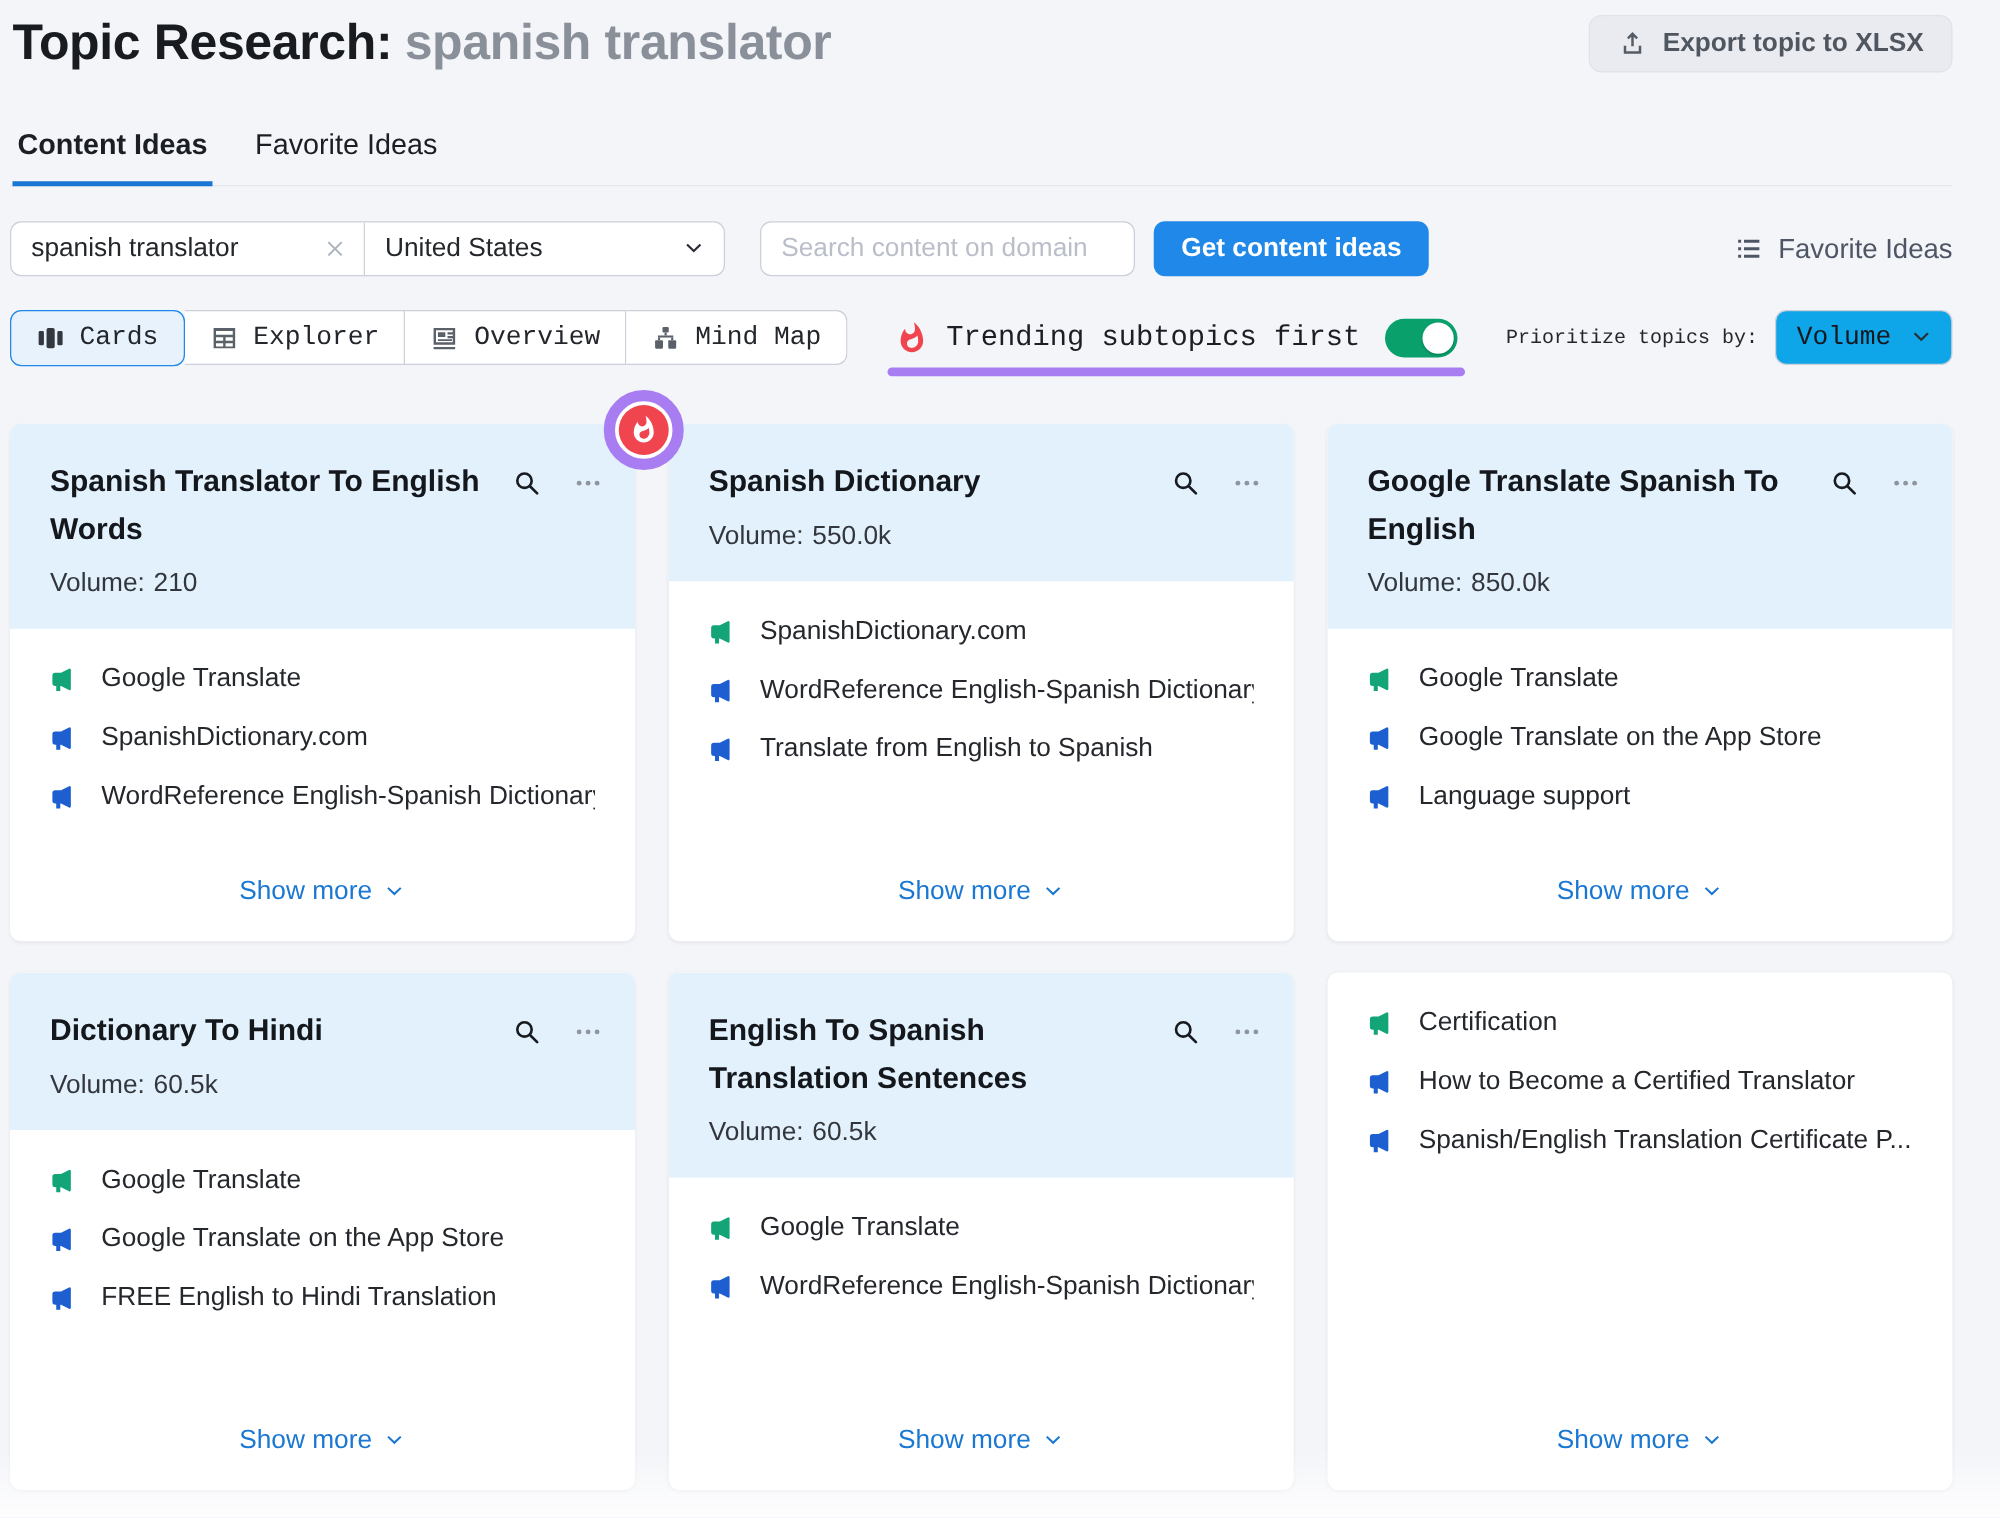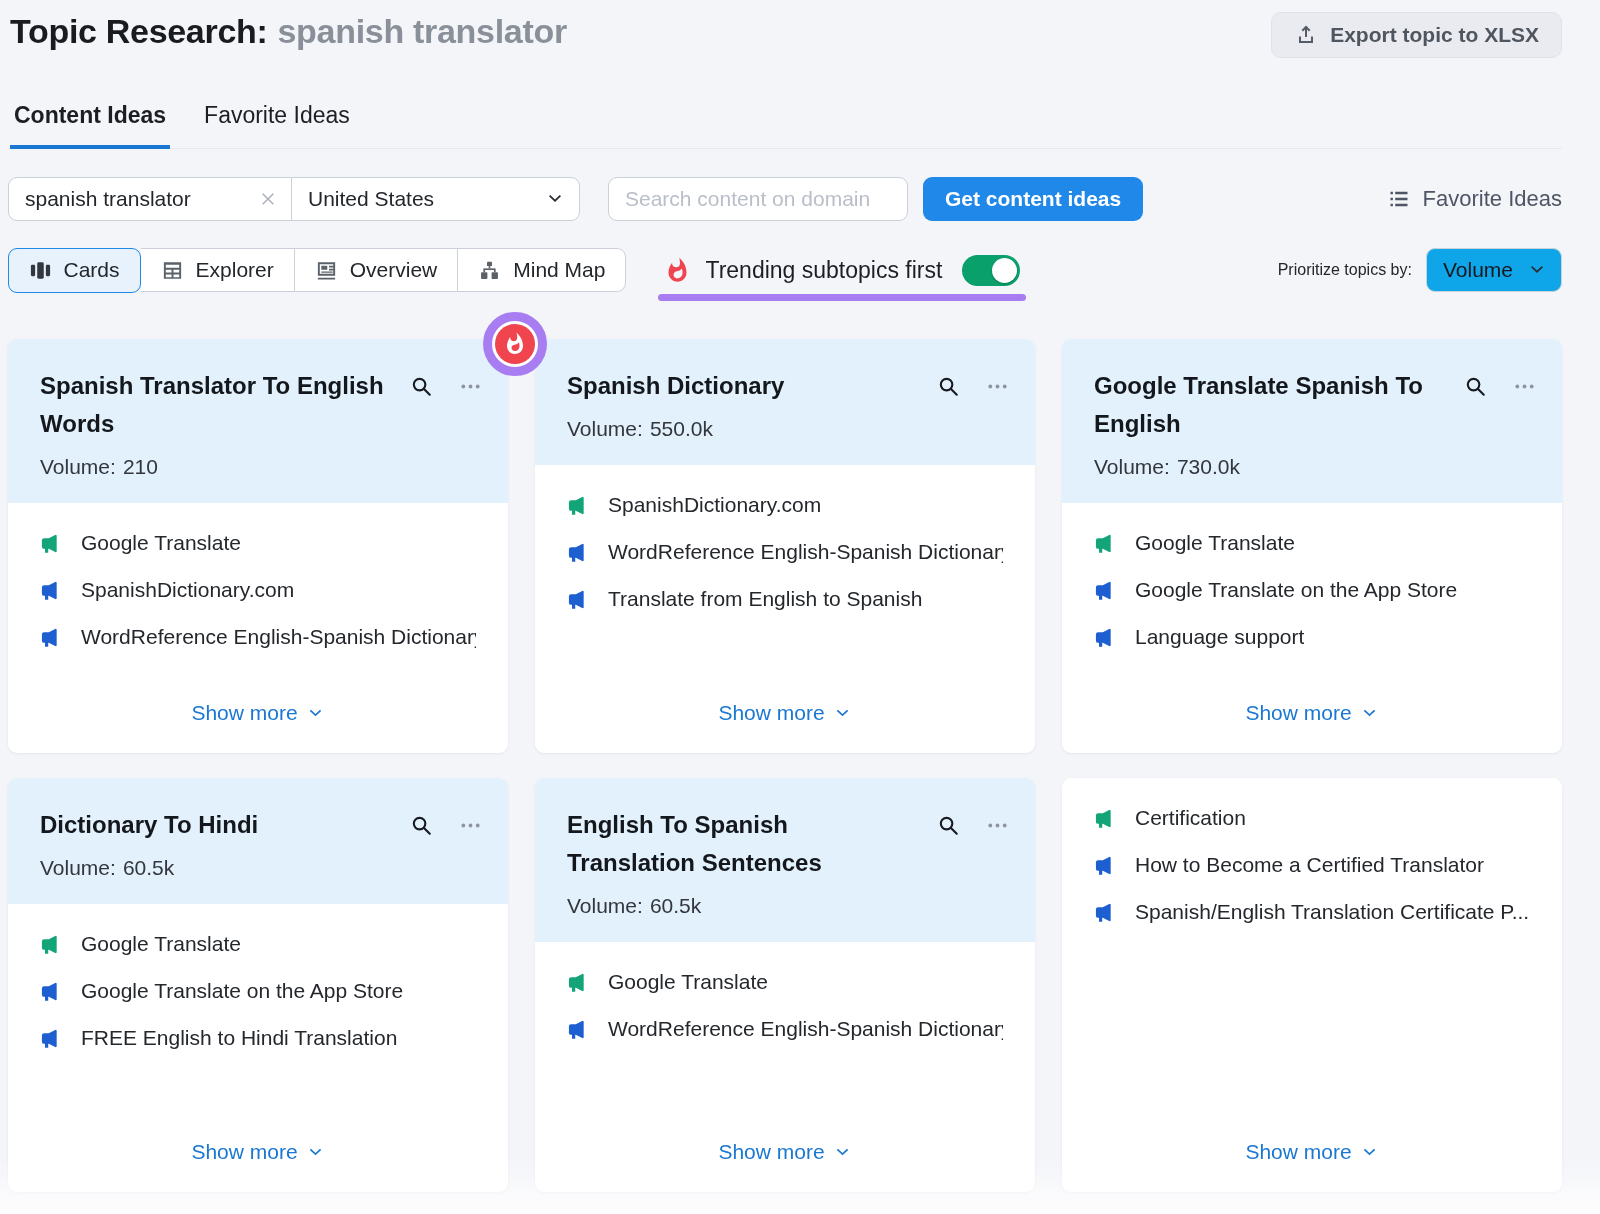--- a/index.html
+++ b/index.html
@@ -21,21 +21,21 @@
   body{
     font-family:"Liberation Sans","DejaVu Sans",sans-serif;
     background:var(--page_bg);
     color:var(--text_dark);
     position:relative;
   }
   .page{width:1600px;height:1214px;padding:0 38px 0 8px;position:relative;overflow:hidden;}
 
   
   .topbar{display:flex;align-items:flex-start;justify-content:space-between;padding-top:12px;}
-  .page-title{font-size:34px;font-weight:bold;letter-spacing:-0.3px;padding-left:2px;}
+  .page-title{font-size:40px;font-weight:bold;letter-spacing:-0.3px;padding-left:2px;}
   .page-title .query{color:#8a9099;margin-left:10px;}
   .export-btn{
     display:flex;align-items:center;gap:12px;
     background:#e9ebf0;border:1px solid #dfe2e8;border-radius:10px;
     padding:10px 22px;font-size:21px;color:#50565f;cursor:pointer;font-weight:bold;
   }
   .export-btn .ic{width:24px;height:24px;fill:#565c66;}
 
   
   .tabs-row{display:flex;gap:30px;margin-top:44px;border-bottom:1px solid #e6e8ec;padding-left:2px;}
@@ -68,21 +68,21 @@
   .domain-input::placeholder{color:#b9bec8;}
   .cta-btn{
     margin-left:15px;height:44px;padding:0 22px;border:none;border-radius:9px;
     background:var(--accent_blue);color:#fff;font-size:21px;font-weight:bold;
     cursor:pointer;font-family:inherit;flex:none;
   }
   .fav-link{display:flex;align-items:center;gap:12px;margin-left:auto;color:#4e5564;font-size:22px;cursor:pointer;}
   .fav-link .ic{width:24px;height:24px;fill:#4e5564;}
 
   
-  .controls-row{display:flex;align-items:center;margin-top:27px;position:relative;}
+  .controls-row{display:flex;align-items:center;margin-top:27px;position:relative;font-family:Liberation Mono, monospace;}
   .segmented{display:flex;height:44px;}
   .seg-btn{
     display:flex;align-items:center;gap:12px;padding:0 20px;
     background:#fff;border:1px solid var(--border_gray);border-left-width:0;
     font-size:21px;color:#23262b;cursor:pointer;
   }
   .seg-btn:first-child{border-left-width:1px;border-radius:9px 0 0 9px;}
   .seg-btn:last-child{border-radius:0 9px 9px 0;justify-content:flex-end;}
   .seg-btn .ic{width:23px;height:23px;fill:#5b6169;}
   .seg-btn.active{
@@ -415,21 +415,21 @@
           <h3 class="card-title">Google Translate Spanish To English</h3>
           <div class="card-actions">
             <svg class="ic ic-search">
                 <use href="#sym-search"></use>
               </svg>
             <svg class="ic ic-more">
                 <use href="#sym-more"></use>
               </svg>
           </div>
         </div>
-        <div class="card-volume"><span>Volume:</span><span class="vol-val">730.0k</span></div>
+        <div class="card-volume"><span>Volume:</span><span class="vol-val">850.0k</span></div>
       </div>
       <div class="card-body">
         <ul class="headline-list">
           <li class="headline">
               <svg class="ic">
                 <use href="#sym-megaphone"></use>
               </svg>
               <span class="headline-text">Google Translate</span>
             </li>
           <li class="headline">

